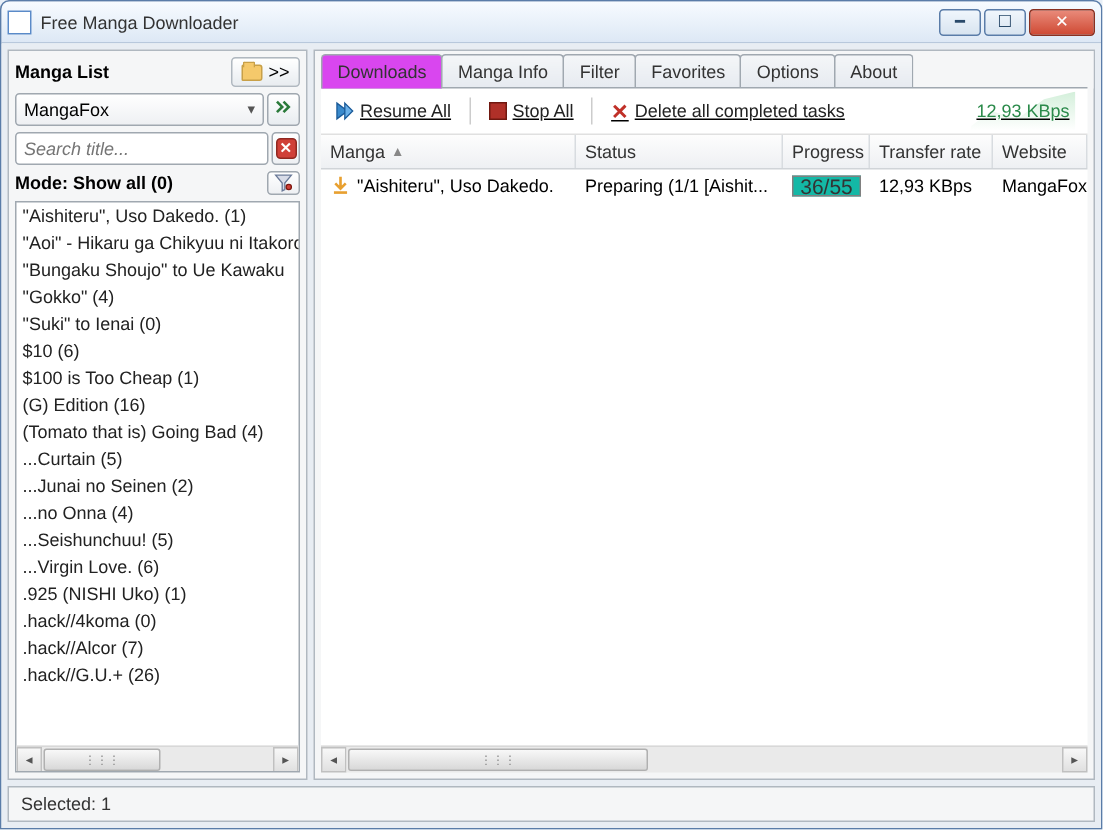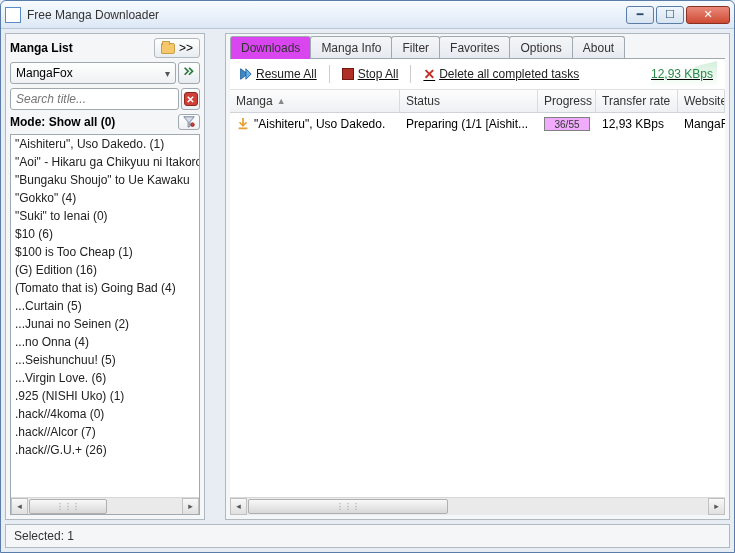--- a/index.html
+++ b/index.html
@@ -5,21 +5,21 @@
 * { box-sizing: border-box; margin: 0; padding: 0; font-family: "Segoe UI", Tahoma, sans-serif; font-size: 12px; }
 body { background: linear-gradient(#e8eff7, #d4e0ee); width: 735px; height: 553px; overflow: hidden; }
 .window { width: 735px; height: 553px; border: 1px solid #5a7ca8; border-radius: 6px 6px 0 0; background: #eef3f9; display: flex; flex-direction: column; }
 .titlebar { height: 28px; background: linear-gradient(#f7fbff, #dde8f5); display: flex; align-items: center; padding: 0 4px; border-bottom: 1px solid #b8c8dc; border-radius: 6px 6px 0 0; }
 .titlebar .icon-box { width: 16px; height: 16px; border: 1px solid #5a8ac8; background: #fff; margin-right: 6px; }
 .titlebar .title { flex: 1; color: #333; }
 .win-controls { display: flex; gap: 2px; }
 .win-btn { width: 28px; height: 18px; border: 1px solid #5a7ca8; border-radius: 3px; background: linear-gradient(#f0f6fc, #d8e4f0); display: flex; align-items: center; justify-content: center; color: #2a4a6a; font-size: 11px; }
 .win-close { background: linear-gradient(#e98a7a, #cf4a34); color: #fff; width: 44px; border-color: #8a3020; }
 .client { flex: 1; display: flex; flex-direction: column; padding: 4px; gap: 4px; background: #e8edf3; }
-.main-row { flex: 1; display: flex; gap: 20px; min-height: 0; }
+.main-row { flex: 1; display: flex; gap: 4px; min-height: 0; }
 .sidebar { width: 200px; border: 1px solid #b0b8c0; background: #f5f6f7; display: flex; flex-direction: column; padding: 4px; gap: 4px; }
 .sidebar-header { display: flex; align-items: center; gap: 4px; }
 .sidebar-header .label { flex: 1; font-weight: bold; }
 .folder-btn { border: 1px solid #b0b8c0; background: linear-gradient(#fff,#e8ecf0); padding: 2px 6px; border-radius: 3px; display: flex; align-items: center; gap: 4px; }
 .folder-icon { width: 14px; height: 11px; background: #f5c96b; border: 1px solid #c8a048; border-radius: 1px 2px 2px 1px; position: relative; }
 .folder-icon::before { content:""; position:absolute; top:-3px; left:0; width:6px; height:3px; background:#f5c96b; border:1px solid #c8a048; border-bottom:none; border-radius:1px 1px 0 0;}
 .source-row { display: flex; gap: 2px; }
 .source-select { flex: 1; border: 1px solid #a0a8b0; background: linear-gradient(#fff,#eef0f3); padding: 3px 5px; border-radius: 3px; display: flex; align-items: center; justify-content: space-between; }
 .source-select .chev { color:#555; font-size:10px; }
 .dbl-arrow-btn { width: 22px; border:1px solid #a0a8b0; background:linear-gradient(#fff,#e8ecf0); border-radius:3px; display:flex; align-items:center; justify-content:center; }
@@ -57,21 +57,21 @@
 .grid { flex:1; display:flex; flex-direction:column; min-height:0; }
 .grid-head { display:flex; background:linear-gradient(#fdfdfd,#eef0f3); border-bottom:1px solid #d0d4d8; }
 .gh { padding:4px 6px; border-right:1px solid #d8dce0; color:#333; white-space:nowrap; overflow:hidden; display:flex; align-items:center; gap:4px;}
 .gh .sort { color:#888; font-size:9px; }
 .c-manga{width:170px;} .c-status{width:138px;} .c-prog{width:58px;} .c-rate{width:82px;} .c-web{flex:1;}
 .grid-body { flex:1; overflow:hidden; }
 .grid-row { display:flex; align-items:center; padding:2px 0; }
 .gc { padding:2px 6px; white-space:nowrap; overflow:hidden; }
 .dl-icon { width:14px; height:14px; }
 .dl-icon svg{width:14px;height:14px;}
-.prog-cell { width:46px; height:14px; background:#f0abfc; border:1px solid #808080; display:flex; align-items:center; justify-content:center; font-size:10px; color:#333; }
+.prog-cell { width:46px; height:14px; background:#14b8a6; border:1px solid #808080; display:flex; align-items:center; justify-content:center; font-size:14px; color:#333; }
 .statusbar { border:1px solid #b0b8c0; background:#f5f6f7; padding:4px 8px; color:#333; }
 </style>
 </head>
 <body>
 
 <div class="window">
   <div class="titlebar">
     <div class="icon-box"></div>
     <div class="title">Free Manga Downloader</div>
     <div class="win-controls">

